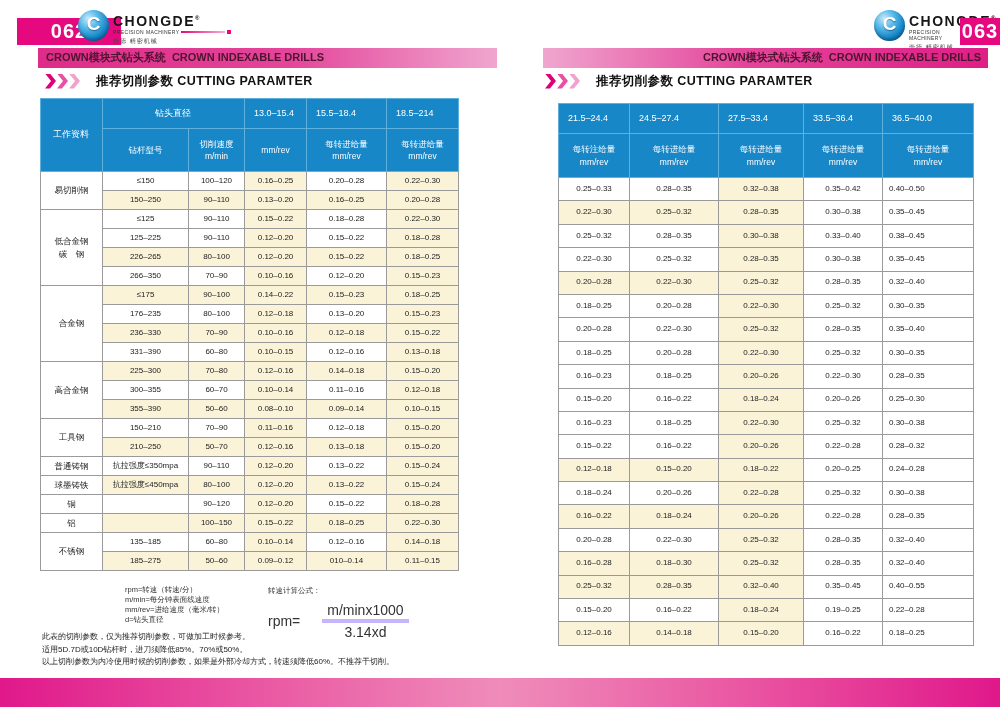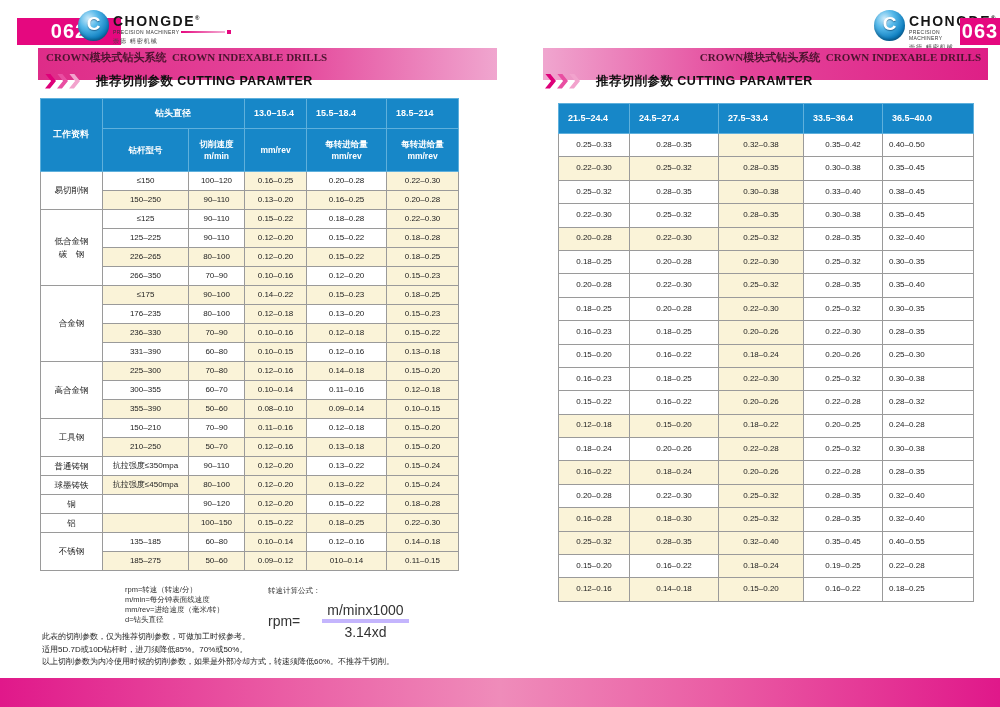--- a/index.html
+++ b/index.html
@@ -23,40 +23,40 @@
     font-weight:bold;font-size:19px;text-shadow:0 1px 1px rgba(0,40,80,.5);}
   .logo-text{margin-left:4px;padding-top:2px;}
   .logo-name{font-size:14px;font-weight:bold;letter-spacing:1.5px;color:#161616;line-height:13px;}
   .logo-name sup{font-size:6px;}
   .logo-tag{display:flex;align-items:center;gap:2px;font-size:5px;letter-spacing:.4px;color:#333;margin-top:1px;}
   .tag-line{width:44px;height:2px;background:linear-gradient(90deg,#e5087f,#f4aed4);}
   .tag-sq{width:4px;height:4px;background:#e5087f;}
   .logo-cn{font-size:6px;color:#444;margin-top:2px;letter-spacing:1px;}
 
   
-  .banner{position:absolute;top:48px;height:32px;line-height:18px;font-weight:bold;
-    font-size:11px;color:#4d1430;white-space:pre;font-family:Liberation Serif, serif;}
+  .banner{position:absolute;top:48px;height:20px;line-height:18px;font-weight:bold;
+    font-size:11px;color:#4d1430;white-space:pre;}
   #banner-left{left:38px;width:459px;padding-left:8px;text-align:left;
     background:linear-gradient(90deg,#de2c88 0%,#e4459a 55%,#f0a6cf 100%);}
   #banner-right{left:543px;width:445px;padding-right:7px;text-align:right;
     background:linear-gradient(90deg,#f0a6cf 0%,#e4459a 45%,#de1f86 100%);}
 
   
   .sec-title{position:absolute;top:72px;height:18px;display:flex;align-items:center;}
   #title-left{left:45px;} #title-right{left:545px;}
   .chev{display:inline-block;width:11px;height:15px;margin-right:1px;
     clip-path:polygon(0 0,45% 0,100% 50%,45% 100%,0 100%,55% 50%);}
   .chev1{background:#de0079;} .chev2{background:#e94fa2;} .chev3{background:#f2a3cd;}
   .sec-title span.txt{margin-left:15px;font-size:12.5px;font-weight:bold;color:#101010;letter-spacing:.4px;white-space:pre;}
 
   
   table.tbl{border-collapse:collapse;table-layout:fixed;position:absolute;border:1px solid #4a4a4a;}
   #table-left{left:40px;top:98px;width:418px;}
   #table-right{left:558px;top:103px;width:415px;}
-  .tbl th{background:#1787c8;color:#fff;font-weight:bold;border:1px solid #5fb0dc;
+  .tbl th{background:#1787c8;color:#fff;font-weight:normal;border:1px solid #5fb0dc;
     font-size:8.5px;line-height:1.45;white-space:pre-line;}
   .tbl thead tr.r1 th{height:30px;text-align:left;padding-left:9px;font-size:9px;}
   .tbl thead tr.r1 th.ctr{text-align:center;padding-left:0;}
   #table-left thead tr.r2 th{height:43px;text-align:center;padding:0;}
   #table-right thead tr.r2 th{height:44px;text-align:center;padding:0;}
   .tbl td{border:1px solid #9a9a9a;background:#fff;color:#222;font-size:8px;
     text-align:center;padding:0;line-height:1.1;}
   #table-left tbody td{height:19px;}
   #table-right tbody td{height:23.4px;}
   #table-right tbody td:last-child{text-align:left;padding-left:6px;}
@@ -356,20 +356,32 @@
         <col style="width:91px">
       </colgroup>
     <thead>
       <tr class="r1">
         <th>21.5–24.4</th>
         <th>24.5–27.4</th>
         <th>27.5–33.4</th>
         <th>33.5–36.4</th>
         <th>36.5–40.0</th>
       </tr>
+      <tr class="r2">
+        <th>每转注给量
+mm/rev</th>
+        <th>每转进给量
+mm/rev</th>
+        <th>每转进给量
+mm/rev</th>
+        <th>每转进给量
+mm/rev</th>
+        <th>每转进给量
+mm/rev</th>
+      </tr>
     </thead>
     <tbody id="tbody-right">
         <tr>
           <td>0.25–0.33</td>
           <td>0.28–0.35</td>
           <td class="ac">0.32–0.38</td>
           <td>0.35–0.42</td>
           <td>0.40–0.50</td>
         </tr>
         <tr>

